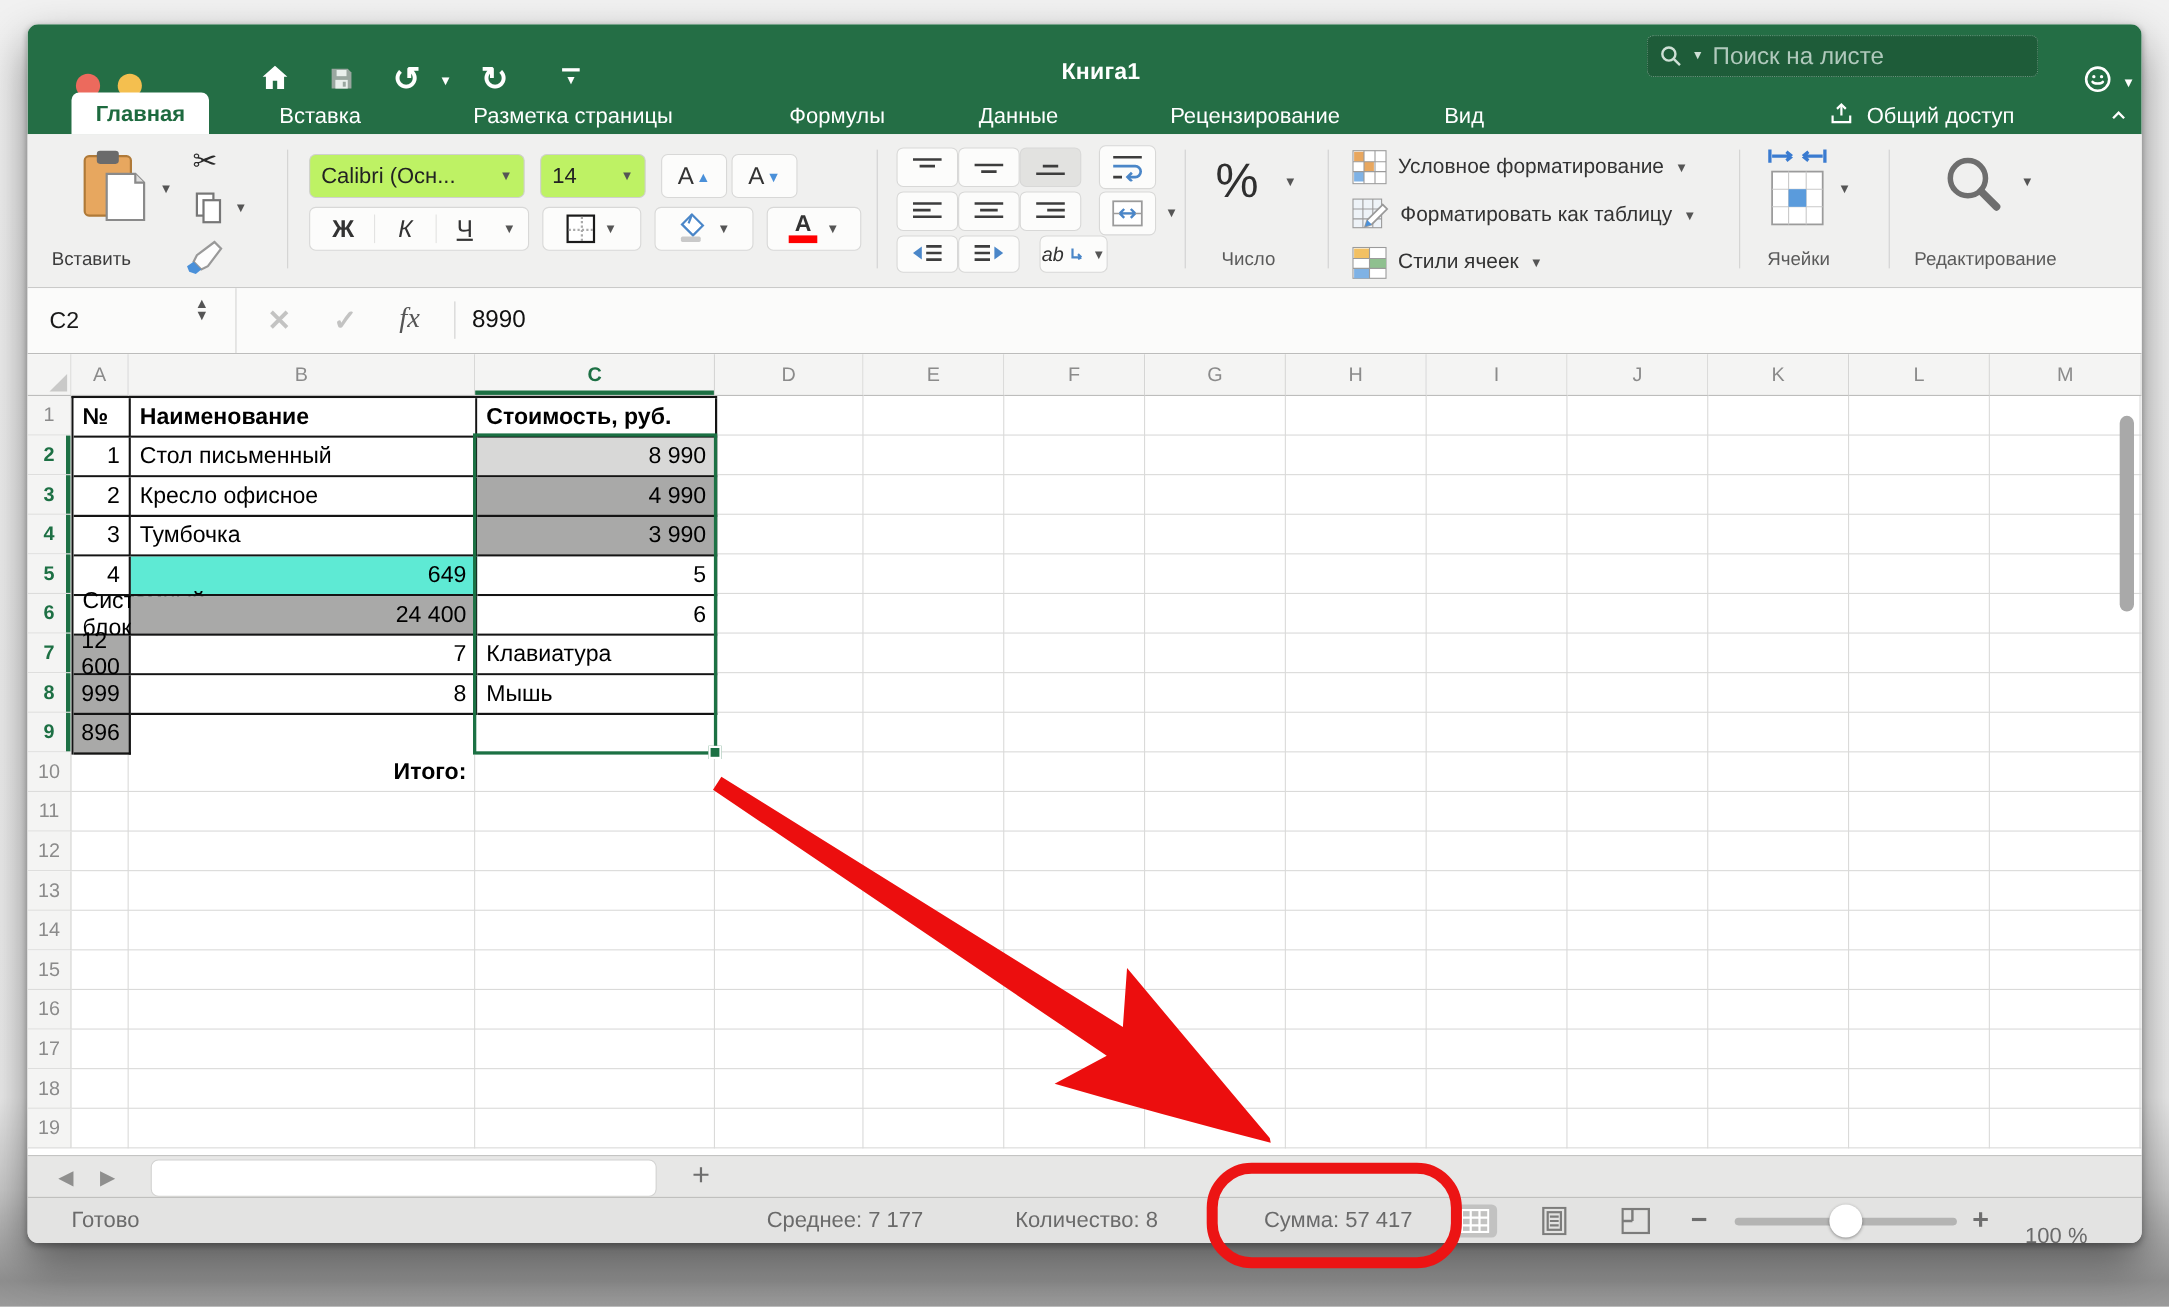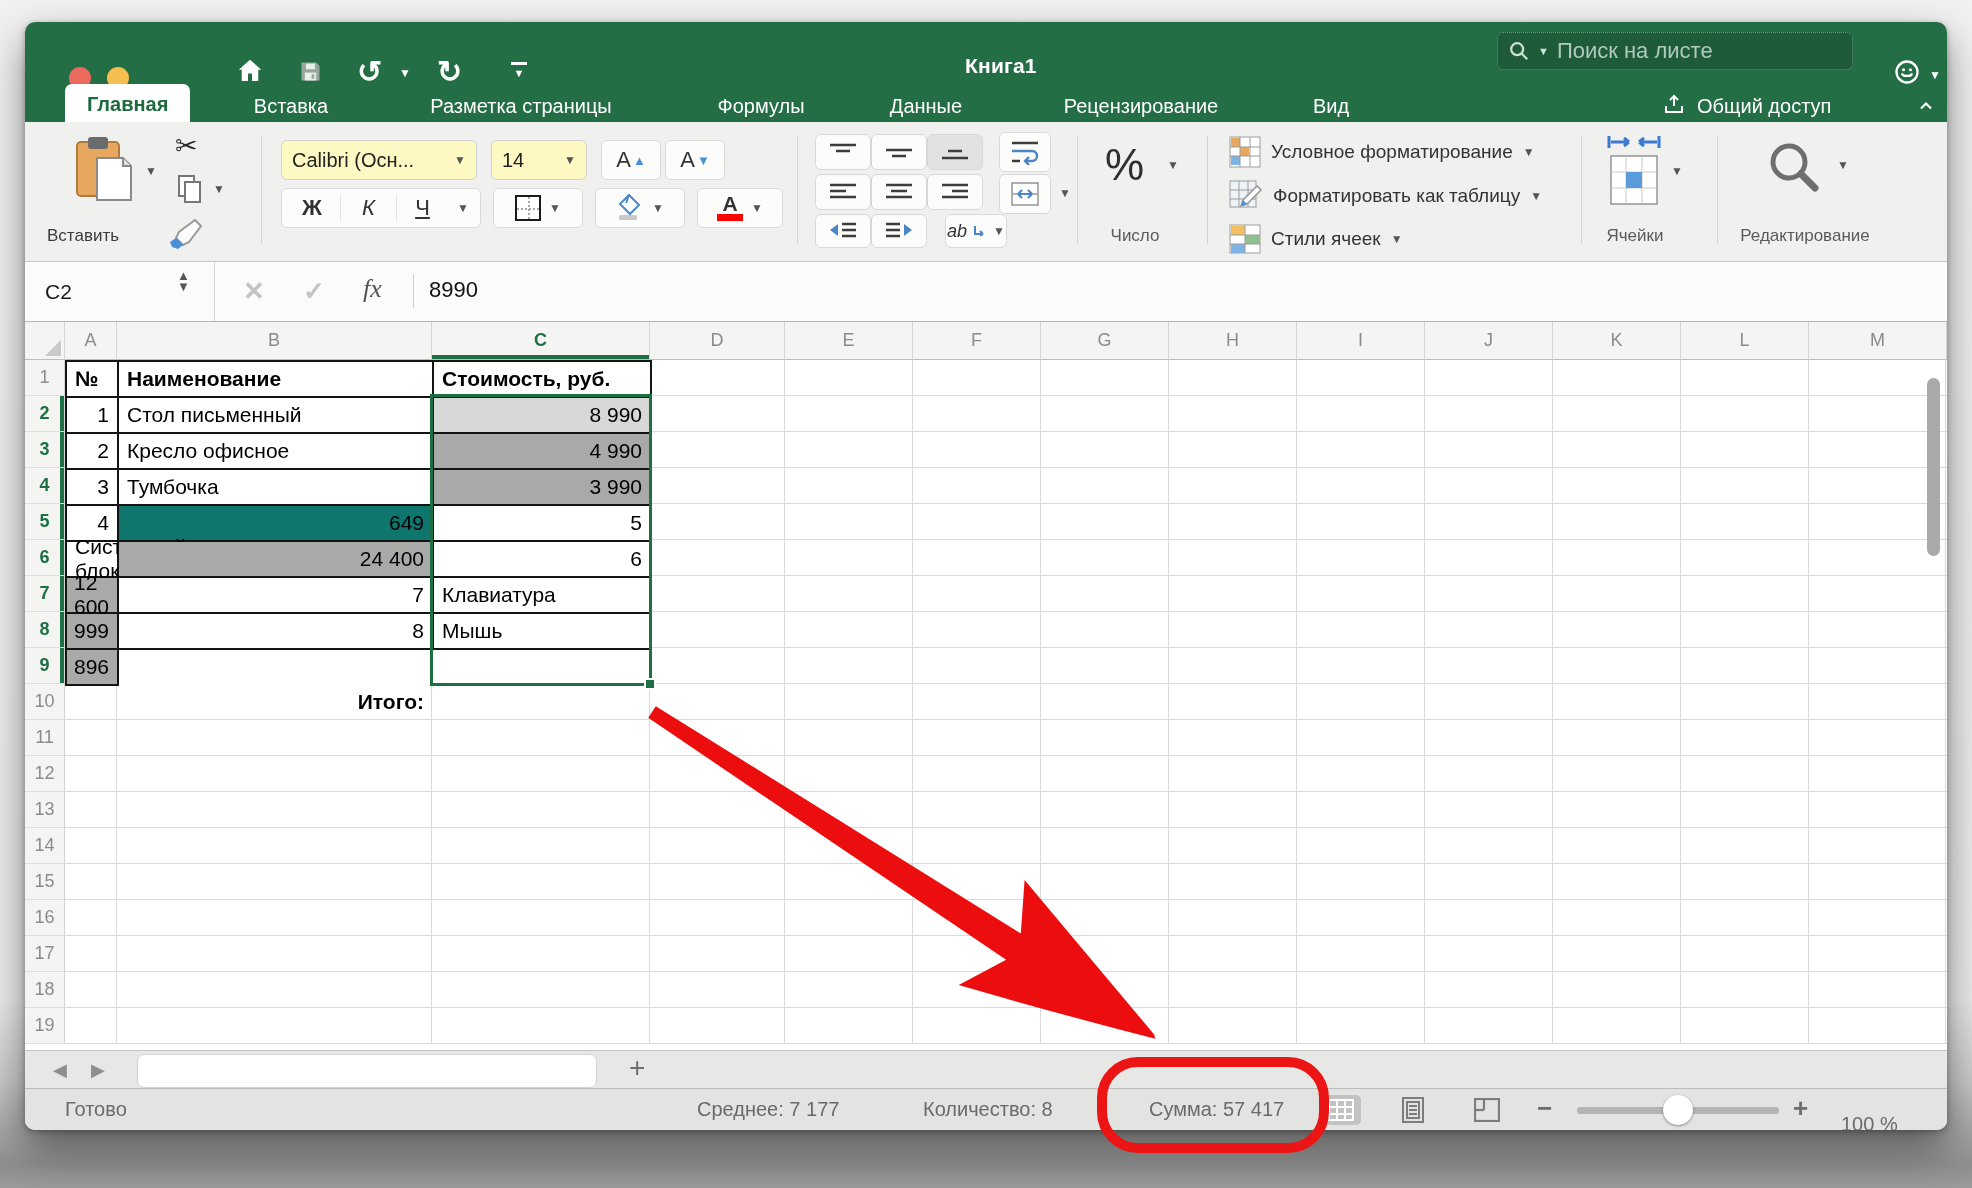--- a/index.html
+++ b/index.html
@@ -42,21 +42,21 @@
   .vsep { position:absolute; top:14px; height:108px; width:1px; background:#d2d2d1; }
   .rlabel { position:absolute; font-size:17px; color:#3c3c3c; }
   .glabel { position:absolute; font-size:17px; color:#5a5a5a; text-align:center; }
   .rbtn {
     position:absolute; background:#fcfcfb; border:1px solid #d8d8d7; border-radius:6px;
     display:flex; align-items:center; justify-content:center; color:#333;
   }
   .rbtn.on { background:#e2e2e0; }
   .dd { font-size:12px; color:#555; }
   .selbox {
-    position:absolute; background:#fef9c3; border:1px solid #d0d0cf; border-radius:6px;
+    position:absolute; background:#bef264; border:1px solid #d0d0cf; border-radius:6px;
     display:flex; align-items:center; font-size:20px; color:#222; padding:0 10px; justify-content:space-between;
   }
   .lines line { stroke:#3d3d3d; stroke-width:2.4; }
   .styrow { position:absolute; display:flex; align-items:center; gap:10px; font-size:19px; color:#333; }
   
   .fbar { position:absolute; left:0; top:240px; width:100%; height:60px; background:#fbfbfa; border-bottom:1px solid #b5b5b4; }
   .namebox { position:absolute; left:0; top:0; width:190px; height:59px; border-right:1px solid #d4d4d3; display:flex; align-items:center; }
   
   .gridarea { position:absolute; left:0; top:300px; width:1922px; height:728px; background:#fff; }
   .colh { position:absolute; top:0; height:38px; background:#f4f4f3; border-right:1px solid #d5d5d4; border-bottom:1px solid #bdbdbc;
@@ -489,21 +489,21 @@
             <div class="xcell num" style="">1</div>
             <div class="xcell " style="">Стол письменный</div>
             <div class="xcell num" style="background: rgb(216, 216, 215);">8 990</div>
             <div class="xcell num" style="">2</div>
             <div class="xcell " style="">Кресло офисное</div>
             <div class="xcell num" style="background: rgb(169, 169, 168);">4 990</div>
             <div class="xcell num" style="">3</div>
             <div class="xcell " style="">Тумбочка</div>
             <div class="xcell num" style="background: rgb(169, 169, 168);">3 990</div>
             <div class="xcell num" style="">4</div>
-            <div class="xcell num" style="background: #0f766e;">649</div>
+            <div class="xcell num" style="background: #5eead4;">649</div>
             <div class="xcell num" style="">5</div>
             <div class="xcell " style="">Системный блок</div>
             <div class="xcell num" style="background: rgb(169, 169, 168);">24 400</div>
             <div class="xcell num" style="">6</div>
             <div class="xcell num" style="background: rgb(169, 169, 168);">12 600</div>
             <div class="xcell num" style="">7</div>
             <div class="xcell " style="">Клавиатура</div>
             <div class="xcell num" style="background: rgb(169, 169, 168);">999</div>
             <div class="xcell num" style="">8</div>
             <div class="xcell " style="">Мышь</div>

